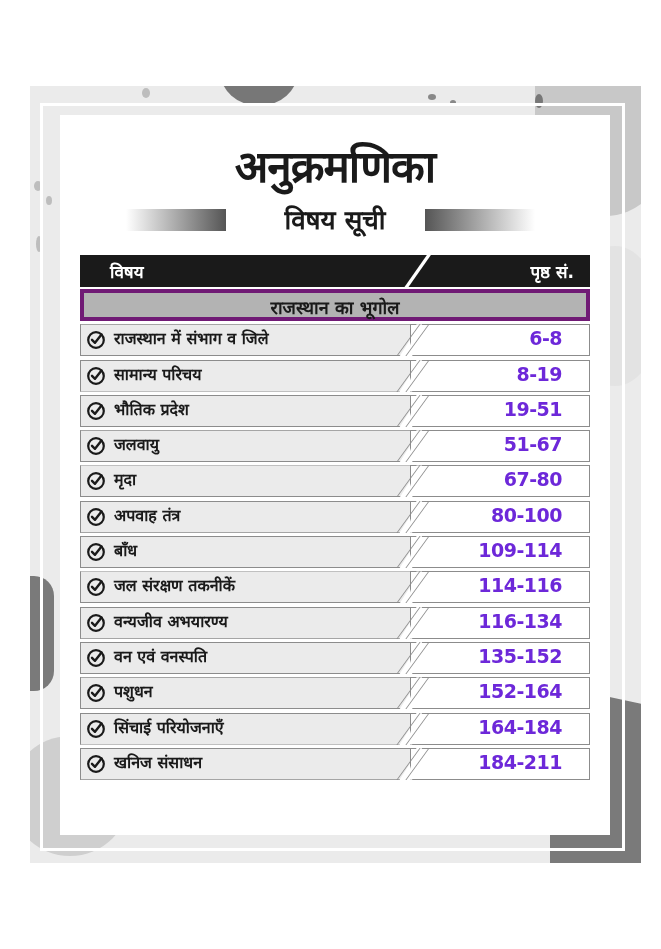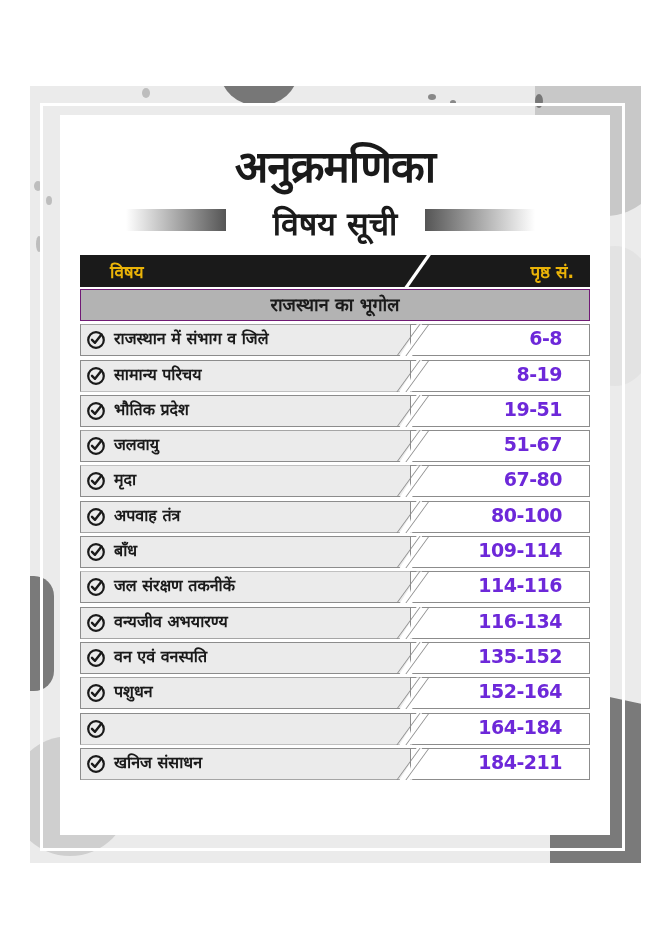--- a/index.html
+++ b/index.html
@@ -29,43 +29,43 @@
     }
     .main-title {
       position: absolute; left: 0; top: 20px; width: 550px; text-align: center;
       font-size: 44px; font-weight: bold; color: #1a1a1a; letter-spacing: -1px;
     }
     .sub-title-row {
       position: absolute; left: 0; top: 86px; width: 550px; height: 40px;
     }
     .sub-title {
       position: absolute; left: 0; top: 0; width: 550px; text-align: center;
-      font-size: 32px; font-weight: bold; color: #1a1a1a;
+      font-size: 26px; font-weight: bold; color: #1a1a1a;
     }
     .bar-left {
       position: absolute; left: 66px; top: 8px; width: 100px; height: 22px;
       background: linear-gradient(to right, #ffffff, #555555);
     }
     .bar-right {
       position: absolute; left: 365px; top: 8px; width: 110px; height: 22px;
       background: linear-gradient(to right, #555555, #ffffff);
     }
     .table { position: absolute; left: 20px; top: 140px; width: 510px; }
     .thead {
-      position: relative; height: 32px; background: #1a1a1a; color: #eab308;
+      position: relative; height: 32px; background: #1a1a1a; color: #ffffff;
       font-weight: bold; font-size: 17px; overflow: hidden;
     }
     .thead .h-left { position: absolute; left: 30px; top: 5px; }
     .thead .h-right { position: absolute; right: 16px; top: 5px; }
     .thead .slash {
       position: absolute; left: 335px; top: -4px; width: 4px; height: 42px; background: #ffffff;
       transform: skewX(-35deg);
     }
     .section {
-      margin-top: 2px; height: 32px; background: #b3b3b3; border: 1px solid #701a75; box-sizing: border-box;
+      margin-top: 2px; height: 32px; background: #b3b3b3; border: 4px solid #701a75; box-sizing: border-box;
       text-align: center; font-weight: bold; font-size: 18px; color: #1a1a1a; line-height: 30px;
     }
     .row {
       position: relative; margin-top: 3.3px; height: 32px; box-sizing: border-box;
     }
     .row .left {
       position: absolute; left: 0; top: 0; width: 340px; height: 32px; background: #ebebeb;
       border: 1px solid #8c8c8c; border-right: none; box-sizing: border-box;
       clip-path: polygon(0 0, 100% 0, 94% 100%, 0 100%);
     }
@@ -278,20 +278,21 @@
           <div class="row">
     <div class="left"></div>
     <div class="right"></div>
     <div class="wedge"></div>
     <div class="slash1"></div>
     <div class="slash2"></div>
     <svg class="icon" viewBox="0 0 20 20">
       <circle cx="10" cy="10" r="7.8" fill="none" stroke="#1a1a1a" stroke-width="2.2"></circle>
       <path d="M6 9.8 L9 12.8 L15.5 4.5" fill="none" stroke="#1a1a1a" stroke-width="2.4" stroke-linecap="round" stroke-linejoin="round"></path>
     </svg>
+    <span class="label">सिंचाई परियोजनाएँ</span>
     <span class="pages">164-184</span>
   </div>
           <div class="row">
     <div class="left"></div>
     <div class="right"></div>
     <div class="wedge"></div>
     <div class="slash1"></div>
     <div class="slash2"></div>
     <svg class="icon" viewBox="0 0 20 20">
       <circle cx="10" cy="10" r="7.8" fill="none" stroke="#1a1a1a" stroke-width="2.2"></circle>

